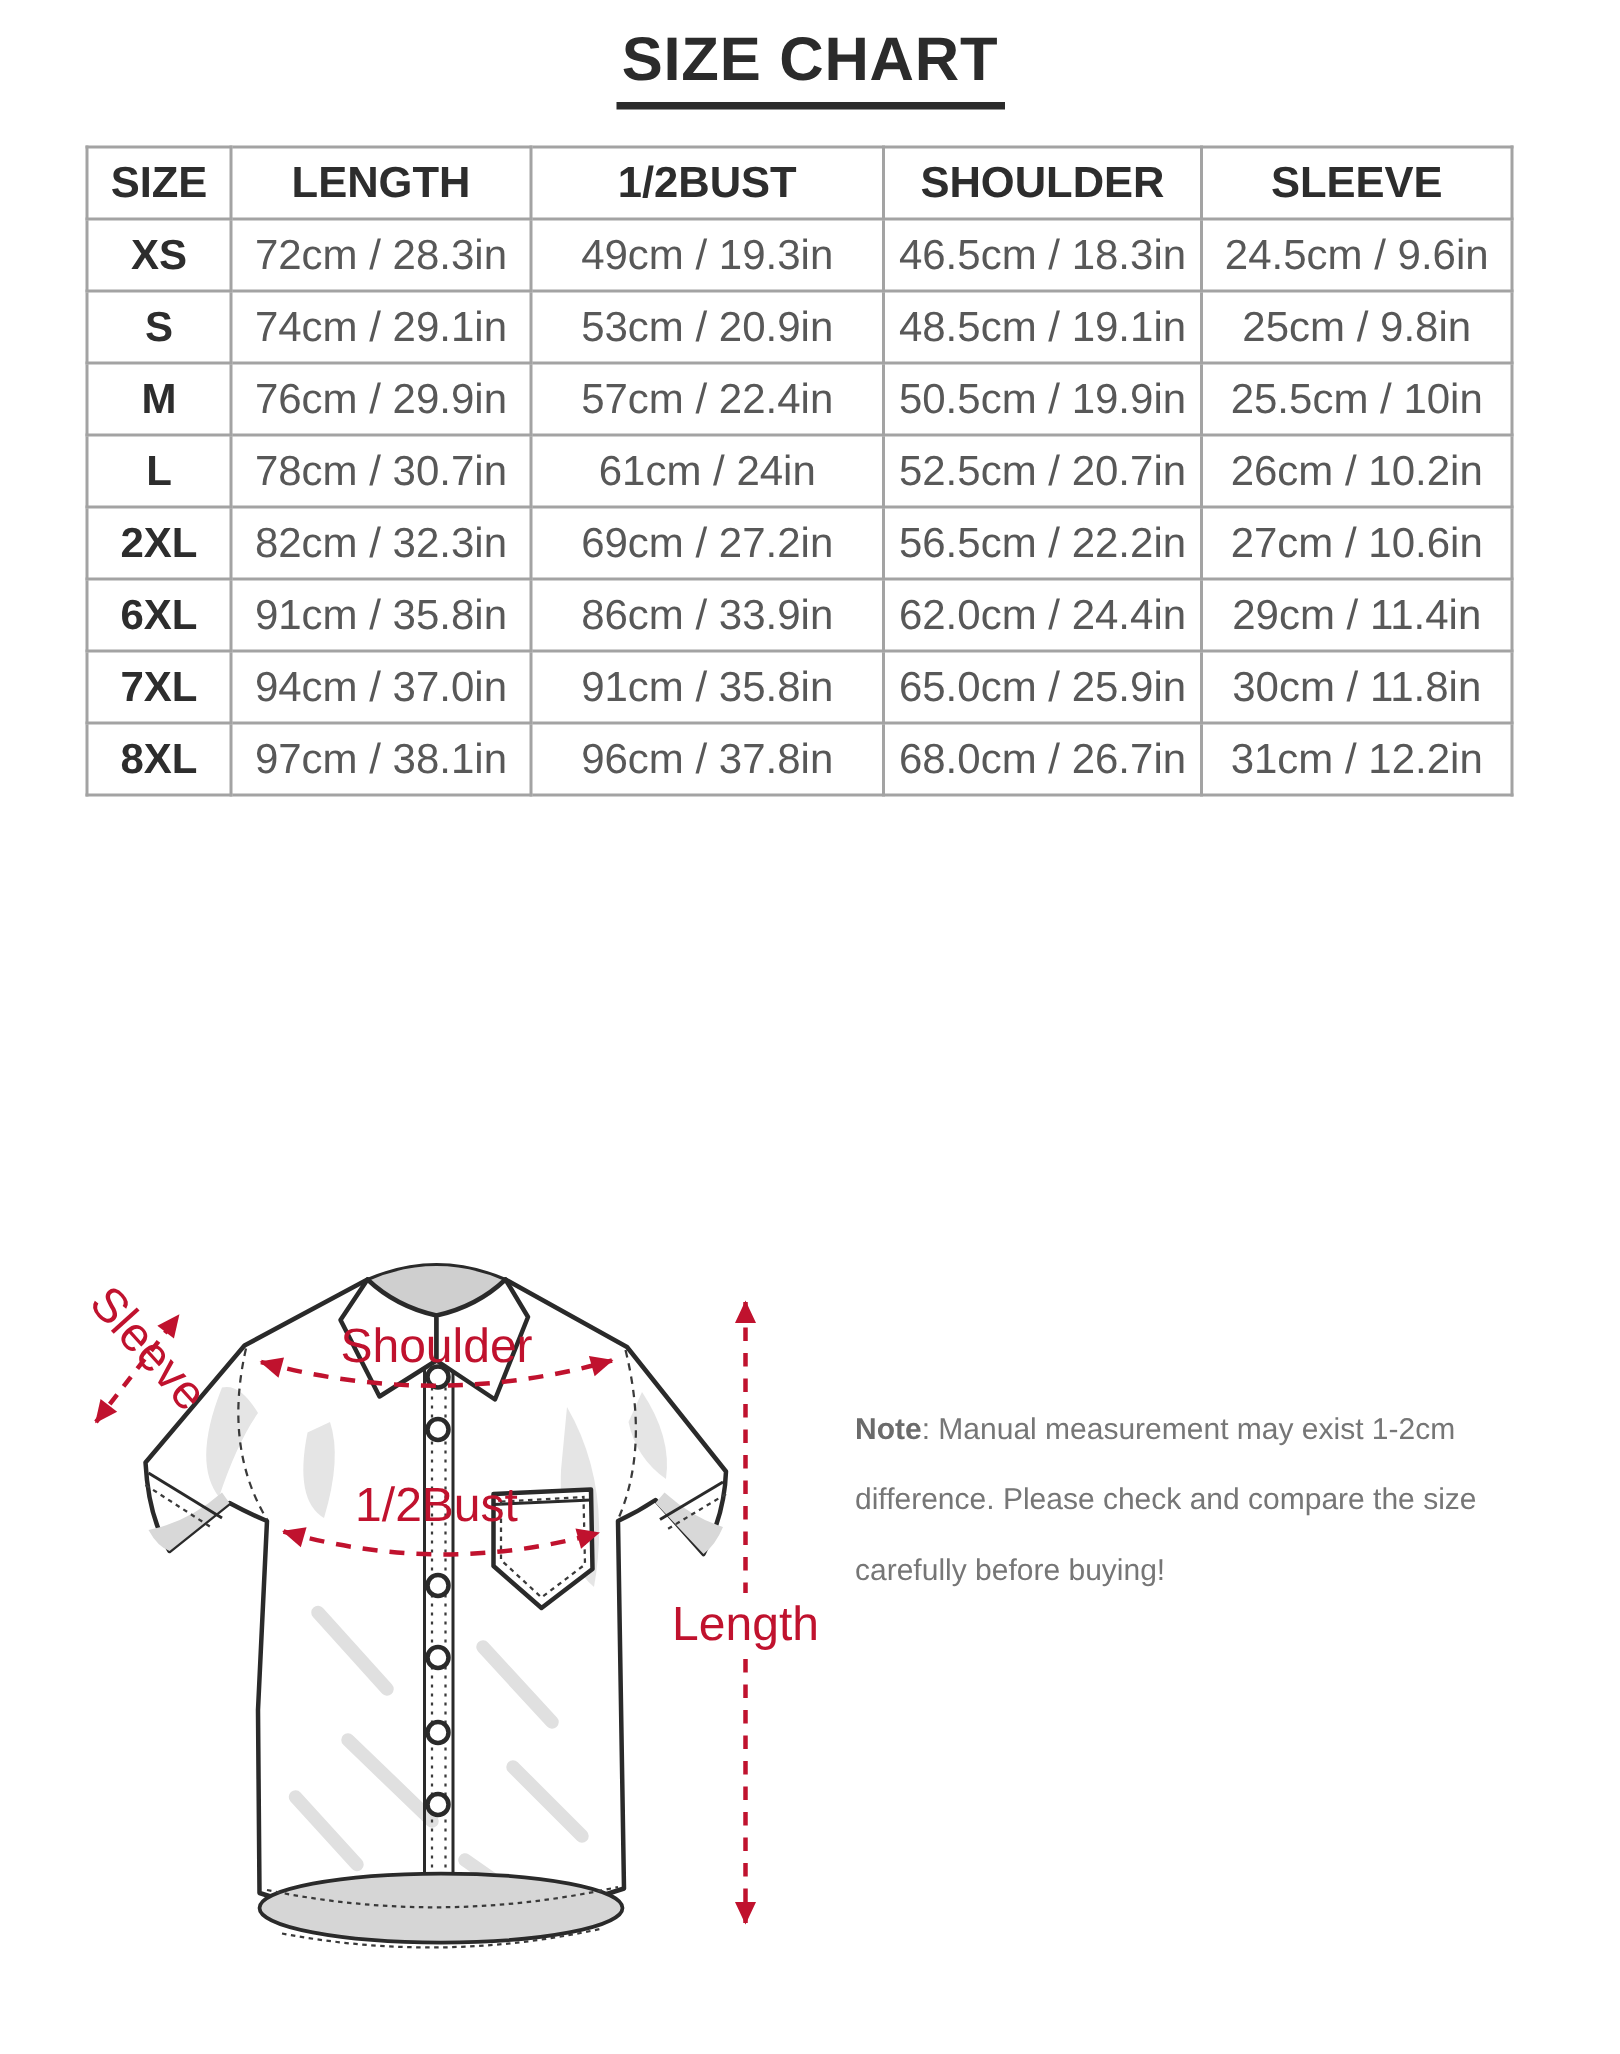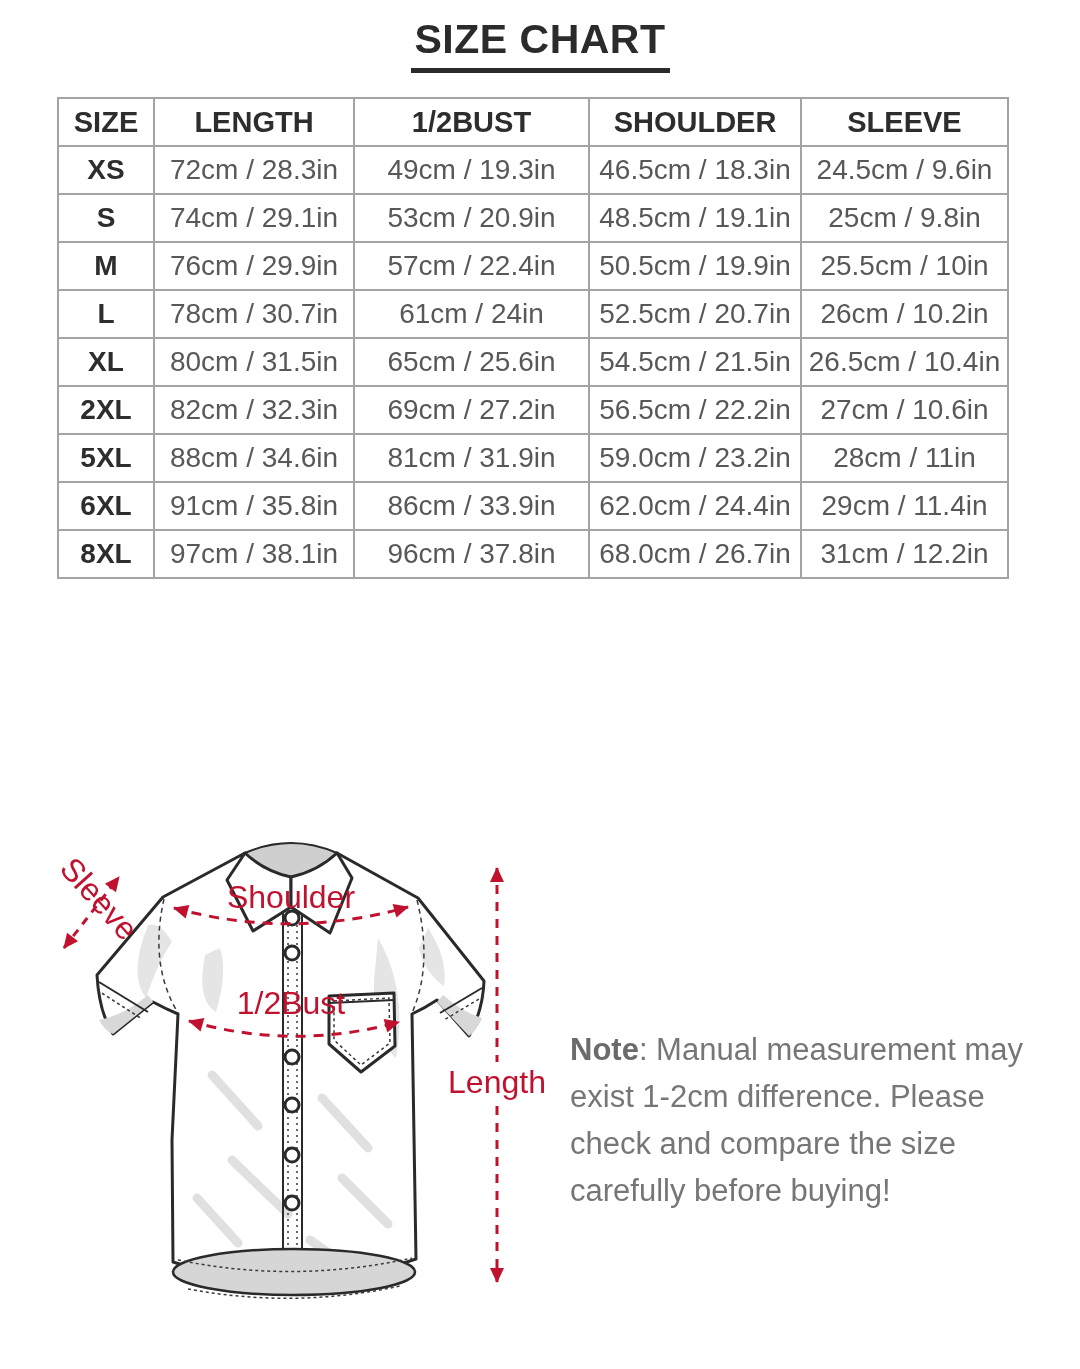--- a/index.html
+++ b/index.html
@@ -19,22 +19,22 @@
   }
   .size-table th,.size-table td{
     border:2px solid #a3a3a3;text-align:center;vertical-align:middle;
     height:46px;padding:0;white-space:nowrap;overflow:hidden;
   }
   .size-table th{font-size:29px;font-weight:bold;color:#2d2d2d;}
   .size-table td{font-size:28px;color:#585858;}
   .size-table td.size-col{font-weight:bold;color:#2d2d2d;font-size:28px;margin-left:32px;}
   .shirt-svg{position:absolute;left:30px;top:830px;width:540px;height:485px;}
   .note{
-    position:absolute;left:570px;top:1026px;width:478px;
-    font-size:31px;line-height:47px;color:#767676;
+    position:absolute;left:570px;top:930px;width:478px;
+    font-size:20px;line-height:47px;color:#767676;
   }
   .note b{font-weight:bold;color:#6b6b6b;}
   
   .ink{stroke:#2a2a2a;fill:none;}
   .shirt-fill{fill:#ffffff;stroke:#2a2a2a;stroke-width:3;stroke-linejoin:round;}
   .shade{fill:#e5e5e5;stroke:none;}
   .wrinkle{stroke:#e0e0e0;stroke-width:9;stroke-linecap:round;fill:none;}
   .stitch{stroke:#3a3a3a;stroke-width:1.5;stroke-dasharray:3 3;fill:none;}
   .red-line{stroke:var(--accent);stroke-width:3;fill:none;}
   .red-fill{fill:var(--accent);}
@@ -89,46 +89,39 @@
           <td>25.5cm / 10in</td>
         </tr>
         <tr>
           <td class="size-col">L</td>
           <td>78cm / 30.7in</td>
           <td>61cm / 24in</td>
           <td>52.5cm / 20.7in</td>
           <td>26cm / 10.2in</td>
         </tr>
         <tr>
-          <td class="size-col">XL</td>
-          <td>80cm / 31.5in</td>
-          <td>65cm / 25.6in</td>
-          <td>54.5cm / 21.5in</td>
-          <td>26.5cm / 10.4in</td>
-        </tr>
-        <tr>
           <td class="size-col">2XL</td>
           <td>82cm / 32.3in</td>
           <td>69cm / 27.2in</td>
           <td>56.5cm / 22.2in</td>
           <td>27cm / 10.6in</td>
         </tr>
         <tr>
-          <td class="size-col">5XL</td>
-          <td>88cm / 34.6in</td>
-          <td>81cm / 31.9in</td>
-          <td>59.0cm / 23.2in</td>
-          <td>28cm / 11in</td>
-        </tr>
-        <tr>
           <td class="size-col">6XL</td>
           <td>91cm / 35.8in</td>
           <td>86cm / 33.9in</td>
           <td>62.0cm / 24.4in</td>
           <td>29cm / 11.4in</td>
+        </tr>
+        <tr>
+          <td class="size-col">7XL</td>
+          <td>94cm / 37.0in</td>
+          <td>91cm / 35.8in</td>
+          <td>65.0cm / 25.9in</td>
+          <td>30cm / 11.8in</td>
         </tr>
         <tr>
           <td class="size-col">8XL</td>
           <td>97cm / 38.1in</td>
           <td>96cm / 37.8in</td>
           <td>68.0cm / 26.7in</td>
           <td>31cm / 12.2in</td>
         </tr>
       </tbody>
     </table>

